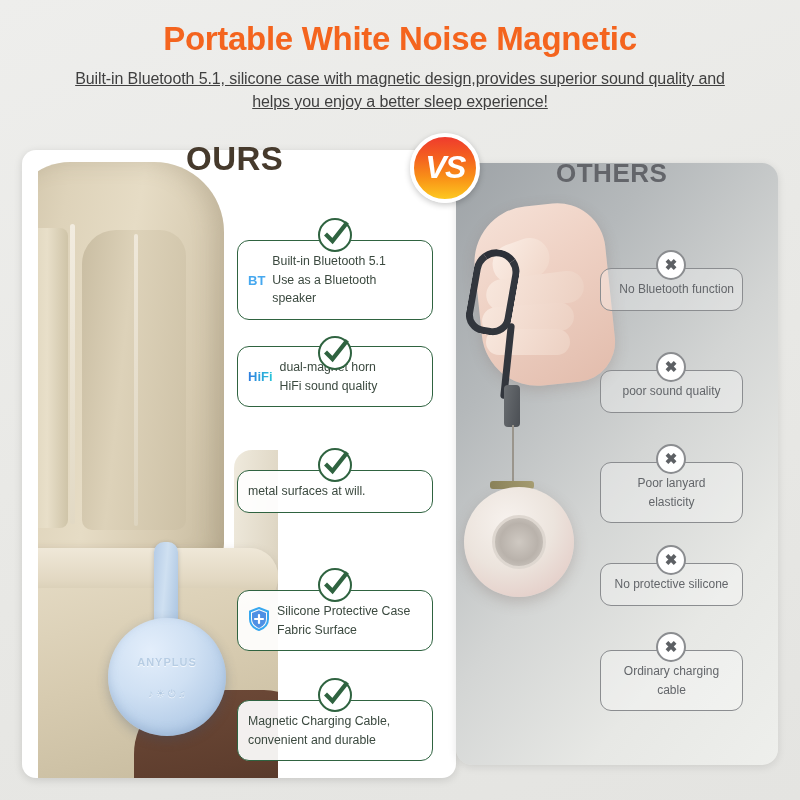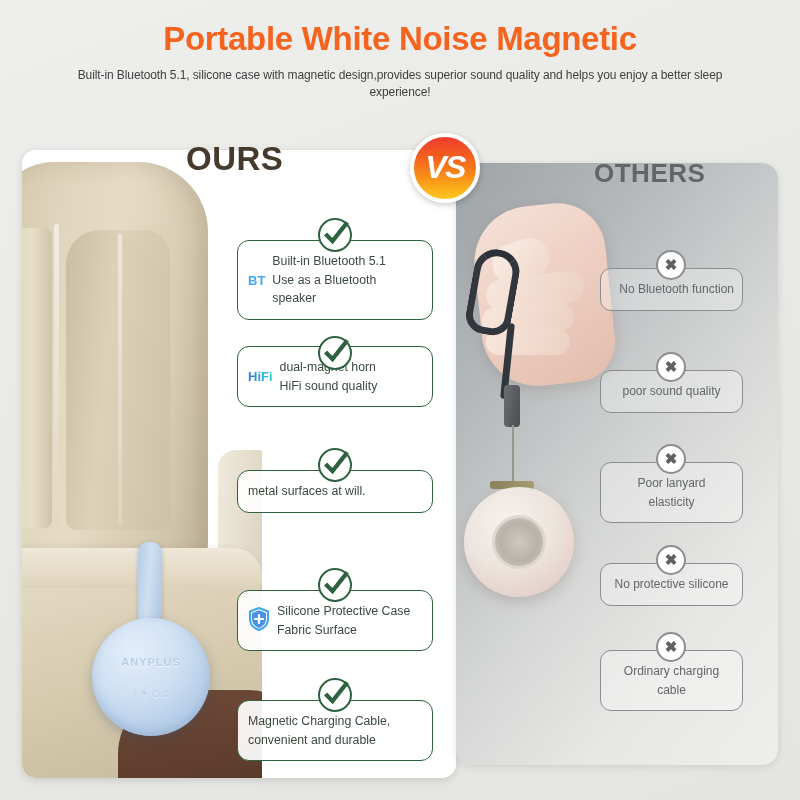--- a/index.html
+++ b/index.html
@@ -10,22 +10,22 @@
     position:relative; overflow:hidden;
   }
 
   
   .header { position:absolute; left:0; top:0; width:800px; text-align:center; }
   .title {
     font-size:33px; font-weight:bold; color:#f4641e;
     letter-spacing:-0.3px; margin-top:22px; line-height:1;
   }
   .subtitle {
-    font-size:12px; color:#3f3f3f; line-height:1.45;
-    margin-top:12px; padding:0 62px; letter-spacing:-0.1px;
+    font-size:16px; color:#3f3f3f; line-height:1.45;
+    margin-top:12px; padding:0 62px; letter-spacing:-0.1px;text-decoration:underline;
   }
 
   
   .panel-left {
     position:absolute; left:22px; top:150px; width:434px; height:628px;
     background:#ffffff; border-radius:14px;
     box-shadow:0 2px 9px rgba(0,0,0,.13);
     overflow:hidden;
   }
   .panel-right {
@@ -35,40 +35,40 @@
     box-shadow:0 2px 8px rgba(0,0,0,.10);
     overflow:hidden;
   }
 
   
   .hdr-ours {
     position:absolute; left:186px; top:140px;
     font-size:33px; font-weight:bold; color:#463a2c; letter-spacing:.5px;
   }
   .hdr-others {
-    position:absolute; left:594px; top:158px;
+    position:absolute; left:556px; top:158px;
     font-size:26px; font-weight:bold; color:#63656a; letter-spacing:.5px;text-align:center;
   }
 
   
   .vs-badge {
     position:absolute; left:410px; top:133px; width:70px; height:70px;
     border-radius:50%;
     background:linear-gradient(180deg,#ef3b2d 0%,#f4621f 34%,#f99117 66%,#fdc820 100%);
     border:4px solid #fff;
     box-shadow:0 2px 6px rgba(0,0,0,.22);
     display:flex; align-items:center; justify-content:center;
   }
   .vs-badge span {
     color:#fff; font-size:32px; font-weight:bold; font-style:italic;
     letter-spacing:-1.5px; line-height:1; transform:translateY(-1px);
   }
 
   
-  .chair { position:absolute; left:0; top:0; width:240px; height:628px; overflow:hidden; }
+  .chair { position:absolute; left:16px; top:0; width:240px; height:628px; overflow:hidden; }
   .chair .backrest {
     position:absolute; left:-28px; top:12px; width:214px; height:400px;
     background:linear-gradient(100deg,#cfc3a8 0%,#ded3ba 22%,#e6dcc5 48%,#d6cab0 78%,#c4b89c 100%);
     border-radius:60px 70px 18px 14px;
     box-shadow:inset -10px 0 22px rgba(120,105,80,.22);
   }
   .chair .wing-l {
     position:absolute; left:-22px; top:78px; width:52px; height:300px;
     background:linear-gradient(90deg,#d8ceb4,#e8dfc9 60%,#cfc4a8);
     border-radius:24px 8px 8px 20px;

